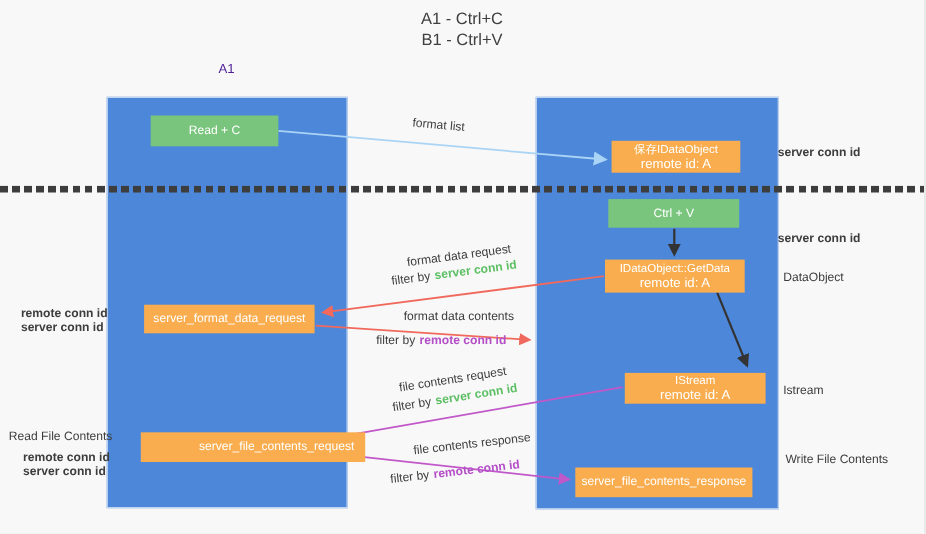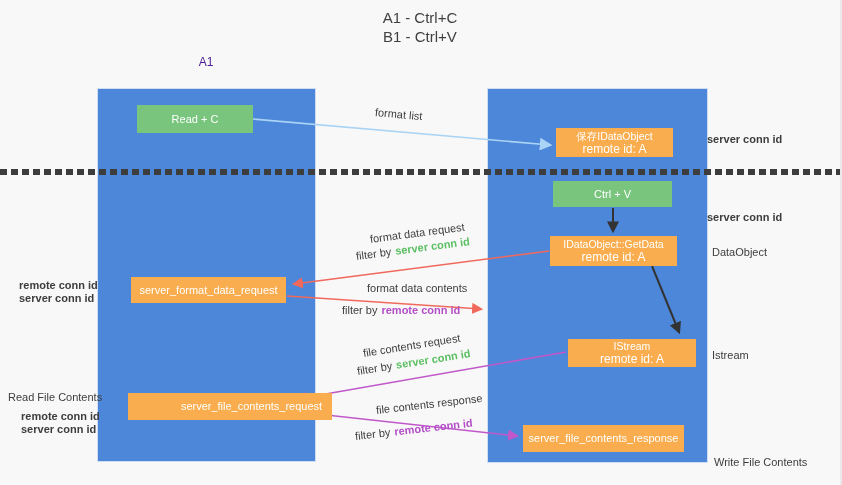--- a/index.html
+++ b/index.html
@@ -58,21 +58,21 @@
   #al-fbs2{left:357px;top:365px;transform:rotate(-9deg);}
   #al-fcresp{left:376px;top:404px;transform:rotate(-6.5deg);}
   #al-fbr2{left:355px;top:430px;transform:rotate(-6.5deg);}
 
   
   .slabel{position:absolute;z-index:5;font-size:11px;white-space:nowrap;color:#3d3d3d;}
   #sl-scid-top{left:707px;top:133px;}
   #sl-scid-mid{left:707px;top:211px;}
   #sl-dataobject{left:712px;top:246px;}
   #sl-istream{left:712px;top:349px;}
-  #sl-write{left:714px;top:456px;}
+  #sl-write{left:714px;top:412px;}
   #sl-read{left:8px;top:391px;}
   #sl-rcid1{left:19px;top:279px;}
   #sl-scid1{left:19px;top:292px;}
   #sl-rcid2{left:21px;top:410px;}
   #sl-scid2{left:21px;top:423px;}
 </style>
 </head>
 <body>
 
 <div id="canvas">

